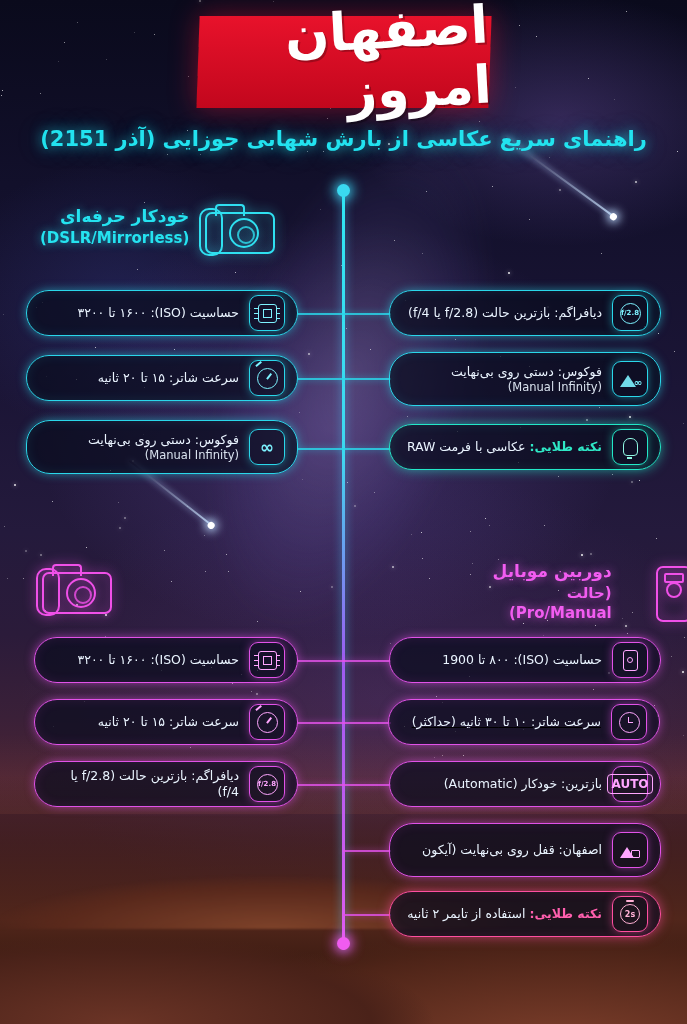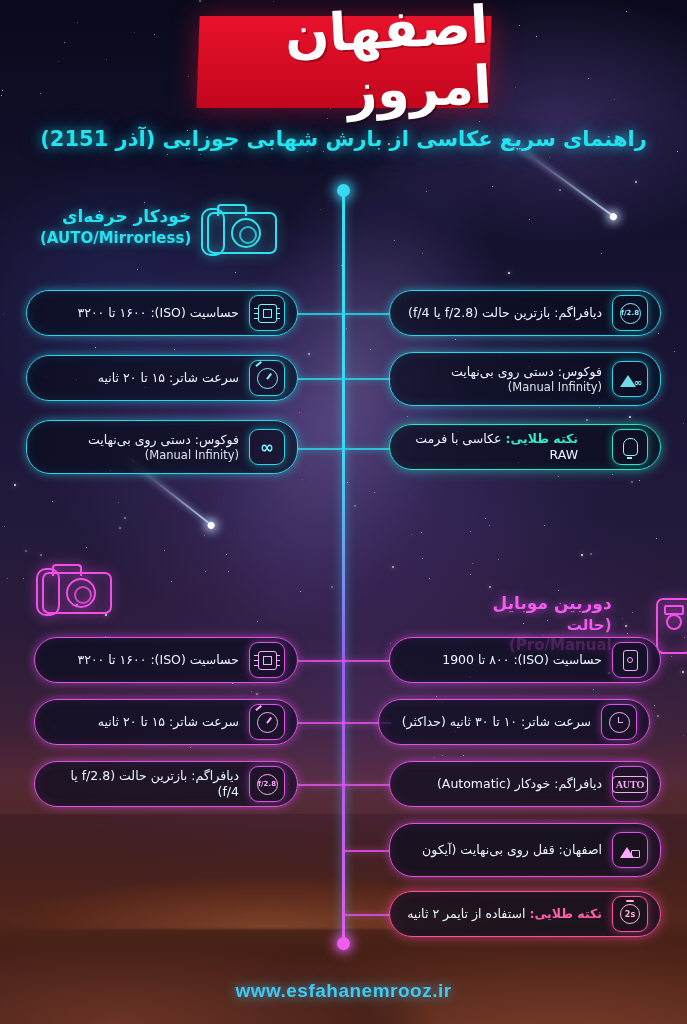--- a/index.html
+++ b/index.html
@@ -112,21 +112,21 @@
     position:absolute;height:46px;border-radius:24px;
     display:flex;align-items:center;direction:rtl;
     background:rgba(10,12,30,.72);
     padding:0 12px 0 14px;
     box-sizing:border-box;
   }
   .row .txt{font-size:12.5px;line-height:1.25;color:#eaf4ff;flex:1;text-align:right;padding-right:10px;}
   .row .txt .sub{display:block;font-size:11.5px;opacity:.92;}
   .row.cyan{border:1.6px solid #2ad7ea;box-shadow:0 0 10px rgba(42,215,234,.55),inset 0 0 12px rgba(42,215,234,.10);}
   .row.pink{border:1.6px solid #e152e8;box-shadow:0 0 10px rgba(225,82,232,.55),inset 0 0 12px rgba(225,82,232,.10);}
-  .row.tip-cyan{border-color:#23e8c8;box-shadow:0 0 12px rgba(35,232,200,.6),inset 0 0 12px rgba(35,232,200,.10);gap:24px;}
+  .row.tip-cyan{border-color:#23e8c8;box-shadow:0 0 12px rgba(35,232,200,.6),inset 0 0 12px rgba(35,232,200,.10);}
   .row.tip-pink{border-color:#ff4fa0;box-shadow:0 0 12px rgba(255,79,160,.6),inset 0 0 12px rgba(255,79,160,.10);}
   .row .tip-label{color:#2fe8c6;font-weight:bold;}
   .row.tip-pink .tip-label{color:#ff5fae;}
 
   .badge{
     width:34px;height:34px;min-width:34px;border-radius:9px;
     display:flex;align-items:center;justify-content:center;
     font-size:9px;font-weight:bold;position:relative;
   }
   .badge.cyan{border:1.6px solid #2ad7ea;color:#7df2ff;box-shadow:0 0 8px rgba(42,215,234,.5);}
@@ -147,21 +147,21 @@
   .g-mount{width:20px;height:15px;position:relative;}
   .g-mount:before{content:"";position:absolute;left:0;bottom:0;width:0;height:0;border-left:8px solid transparent;border-right:8px solid transparent;border-bottom:12px solid currentColor;opacity:.9;}
   .g-mount .inf{position:absolute;right:-2px;bottom:-1px;font-size:10px;}
   .g-bulb{width:13px;height:16px;border:1.6px solid currentColor;border-radius:7px 7px 4px 4px;position:relative;}
   .g-bulb:after{content:"";position:absolute;left:3px;bottom:-4px;width:5px;height:2px;background:currentColor;}
   .g-clock{width:19px;height:19px;border:1.6px solid currentColor;border-radius:50%;position:relative;}
   .g-clock:before{content:"";position:absolute;left:8px;top:4px;width:1.5px;height:6px;background:currentColor;}
   .g-clock:after{content:"";position:absolute;left:8px;top:9px;width:5px;height:1.5px;background:currentColor;}
   .g-phone{width:13px;height:19px;border:1.6px solid currentColor;border-radius:3px;position:relative;}
   .g-phone:after{content:"";position:absolute;left:3.5px;top:6px;width:4px;height:4px;border:1.3px solid currentColor;border-radius:50%;}
-  .g-auto{font-size:10px;font-weight:bold;border:1.6px solid currentColor;border-radius:4px;padding:2px 3px;font-family:Liberation Serif, serif;}
+  .g-auto{font-size:12px;font-weight:bold;border:1.6px solid currentColor;border-radius:4px;padding:2px 3px;}
   .g-lockm{width:20px;height:16px;position:relative;}
   .g-lockm:before{content:"";position:absolute;left:0;bottom:0;width:0;height:0;border-left:7px solid transparent;border-right:7px solid transparent;border-bottom:11px solid currentColor;}
   .g-lockm .lk{position:absolute;right:0;bottom:0;width:7px;height:6px;border:1.4px solid currentColor;border-radius:1px;}
   .g-timer{width:18px;height:18px;border:1.7px solid currentColor;border-radius:50%;display:flex;align-items:center;justify-content:center;font-size:8px;font-weight:bold;position:relative;}
   .g-timer:before{content:"";position:absolute;left:5px;top:-5px;width:8px;height:2px;background:currentColor;border-radius:1px;}
 
   
   .conn{position:absolute;background:#2ad7ea;height:1.6px;box-shadow:0 0 6px rgba(42,215,234,.7);opacity:.85;}
   .conn.p{background:#e152e8;box-shadow:0 0 6px rgba(225,82,232,.7);}
 
@@ -394,21 +394,21 @@
 
   <div class="sec-head" style="left:40px;top:200px;">
     <div class="cam-icon cyan-i">
       <div class="cam-roll"></div>
         <div class="cam-top"></div>
         <div class="cam-body"></div>
         <div class="cam-lens"></div>
     </div>
     <div class="sec-text">
       <div class="l1 cyan-t">خودکار حرفه‌ای</div>
-      <div class="l2 cyan-t">(AUTO/Mirrorless)</div>
+      <div class="l2 cyan-t">(DSLR/Mirrorless)</div>
     </div>
   </div>
 
   <div class="conn" style="left:297px;top:313px;width:48px;"></div>
   <div class="conn" style="left:297px;top:378px;width:48px;"></div>
   <div class="conn" style="left:297px;top:448px;width:48px;"></div>
   <div class="conn" style="left:343px;top:313px;width:48px;"></div>
   <div class="conn" style="left:343px;top:378px;width:48px;"></div>
   <div class="conn" style="left:343px;top:448px;width:48px;"></div>
 
@@ -462,21 +462,21 @@
   </div>
 
   <div class="sec-head" style="left:36px;top:560px;">
     <div class="cam-icon pink-i">
       <div class="cam-roll"></div>
         <div class="cam-top"></div>
         <div class="cam-body"></div>
         <div class="cam-lens"></div>
     </div>
   </div>
-  <div class="sec-head" style="left:482px;top:592px;gap:38px;">
+  <div class="sec-head" style="left:482px;top:560px;gap:38px;">
     <div class="phone-icon pink-i">
       <div class="pb"></div>
         <div class="pc"></div>
         <div class="pl"></div>
     </div>
     <div class="sec-text" style="text-align:right;">
       <div class="l1 pink-t">دوربین موبایل</div>
       <div class="l2 pink-t">(حالت Pro/Manual)</div>
     </div>
   </div>
@@ -508,31 +508,31 @@
       </div>
     <div class="txt">دیافراگم: بازترین حالت (f/2.8 یا f/4)</div>
   </div>
 
   <div class="row pink" style="left:389px;top:637px;width:272px;">
     <div class="badge pink">
         <span class="g-phone"></span>
       </div>
     <div class="txt">حساسیت (ISO): ۸۰۰ تا 1900</div>
   </div>
-  <div class="row pink" style="left:378px;top:699px;width:272px;">
+  <div class="row pink" style="left:388px;top:699px;width:272px;text-decoration:underline;">
     <div class="badge pink">
         <span class="g-clock"></span>
       </div>
     <div class="txt">سرعت شاتر: ۱۰ تا ۳۰ ثانیه (حداکثر)</div>
   </div>
   <div class="row pink" style="left:389px;top:761px;width:272px;">
     <div class="badge pink">
         <span class="g-auto">AUTO</span>
       </div>
-    <div class="txt">دیافراگم: خودکار (Automatic)</div>
+    <div class="txt">بازترین: خودکار (Automatic)</div>
   </div>
   <div class="row pink" style="left:389px;top:823px;height:54px;width:272px;">
     <div class="badge pink">
         <span class="g-lockm">
           <span class="lk"></span>
         </span>
       </div>
     <div class="txt">
       <span>اصفهان: قفل روی بی‌نهایت (آیکون</span>
     </div>
@@ -540,14 +540,13 @@
   <div class="row pink tip-pink" style="left:389px;top:891px;width:272px;">
     <div class="badge rose">
         <span class="g-timer">2s</span>
       </div>
     <div class="txt">
       <span class="tip-label">نکته طلایی:</span>
       <span>استفاده از تایمر ۲ ثانیه</span>
     </div>
   </div>
 
-  <div class="footer">www.esfahanemrooz.ir</div>
 </div>
 
 </body></html>

